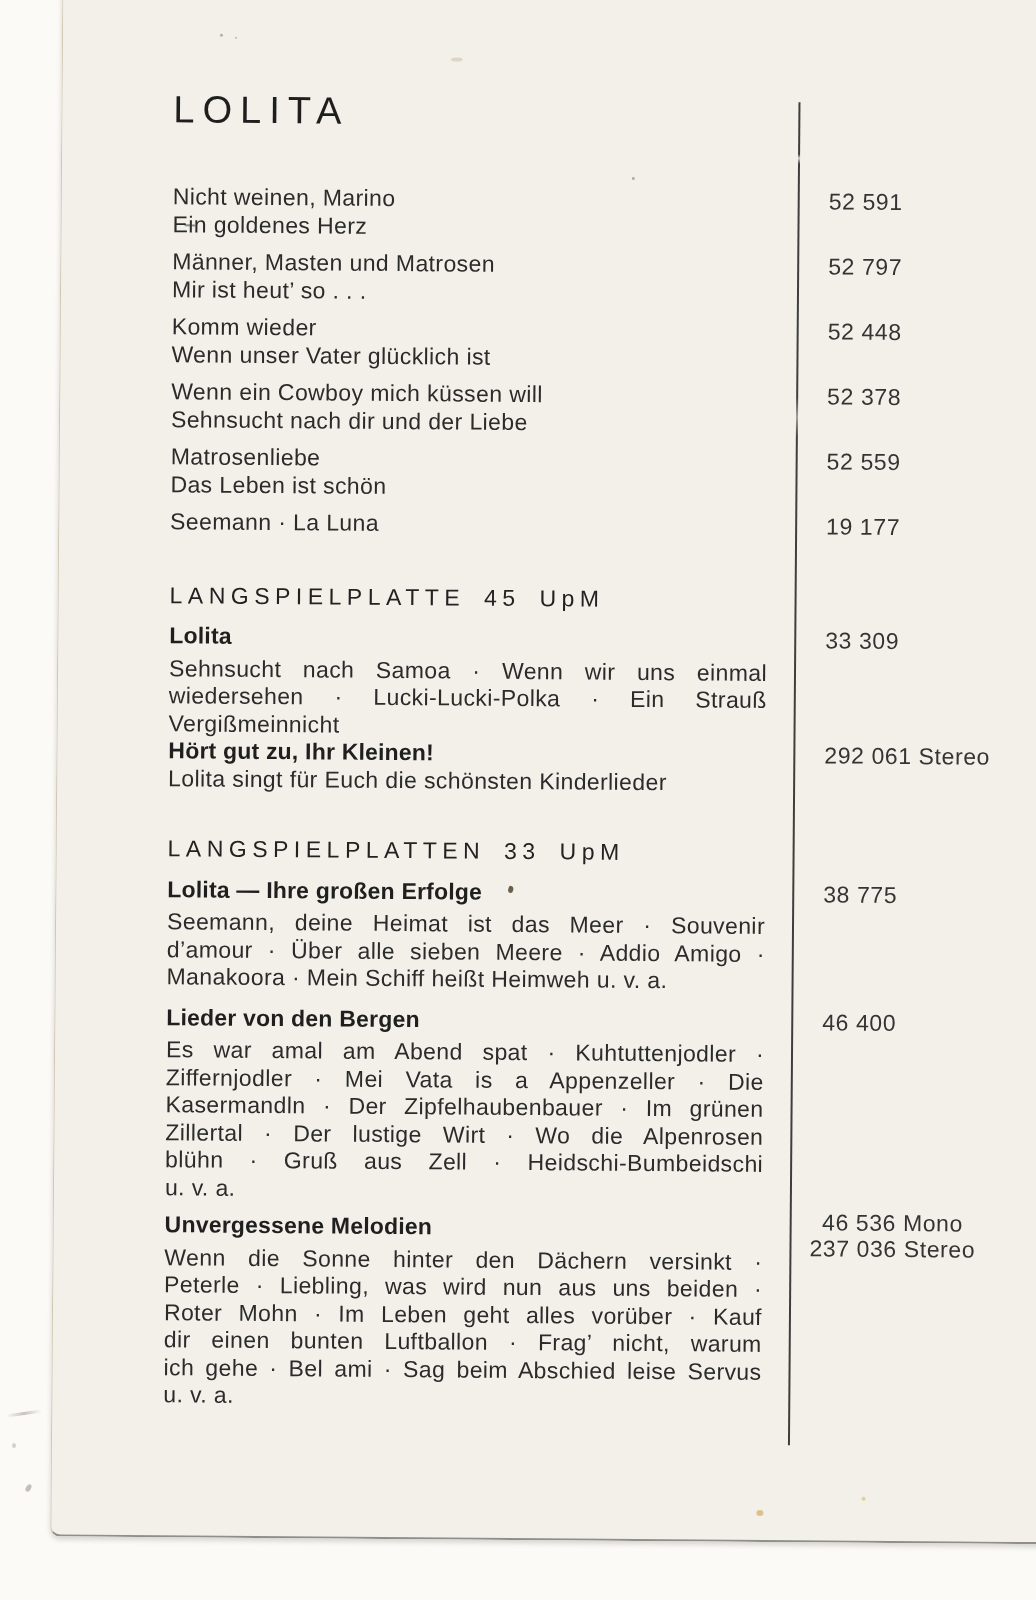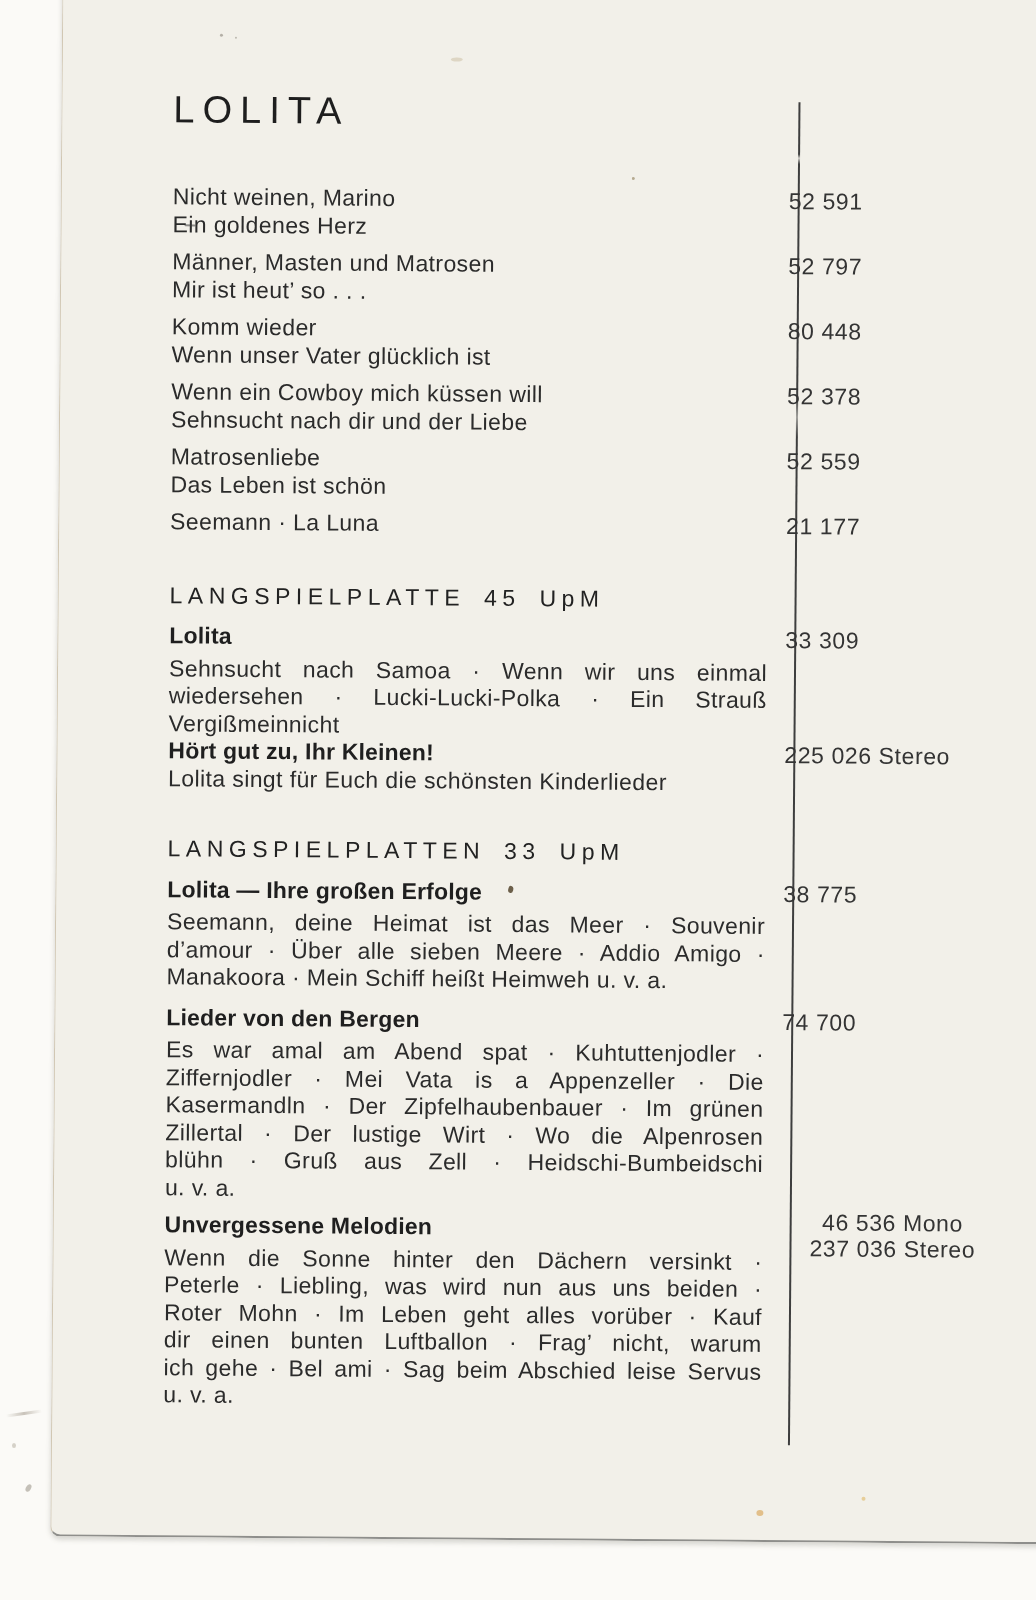--- a/index.html
+++ b/index.html
@@ -36,21 +36,21 @@
   }
   .artist {
     margin-top:92px; font-size:38px; line-height:40px;
     font-weight:400; letter-spacing:8px; color:#1e1e1e;
   }
   .singles { margin-top:54px; }
   .single { position:relative; margin-bottom:10px; }
   .single .line { display:block; }
 
   .catalog {
-    position:absolute; left:616px; top:0; white-space:nowrap;
+    position:absolute; left:656px; top:0; white-space:nowrap;
     color:#343434; letter-spacing:.6px;
   }
   .catalog--double { left:645px; top:-7px; line-height:26px; text-align:center; }
   .catalog--double .cl { display:block; }
 
   .heading {
     margin-top:46px; font-size:23px; line-height:27.5px; font-weight:400;
     letter-spacing:5.5px; word-spacing:7px; color:#222;
   }
   .heading--second { margin-top:43px; }
@@ -102,56 +102,56 @@
           <span class="catalog">52 591</span>
         </div>
         <div class="single">
           <span class="line">Männer, Masten und Matrosen</span>
           <span class="line">Mir ist heut’ so . . .</span>
           <span class="catalog">52 797</span>
         </div>
         <div class="single">
           <span class="line">Komm wieder</span>
           <span class="line">Wenn unser Vater glücklich ist</span>
-          <span class="catalog">80 448</span>
+          <span class="catalog">52 448</span>
         </div>
         <div class="single">
           <span class="line">Wenn ein Cowboy mich küssen will</span>
           <span class="line">Sehnsucht nach dir und der Liebe</span>
           <span class="catalog">52 378</span>
         </div>
         <div class="single">
           <span class="line">Matrosenliebe</span>
           <span class="line">Das Leben ist schön</span>
           <span class="catalog">52 559</span>
         </div>
         <div class="single">
           <span class="line">Seemann · La Luna</span>
-          <span class="catalog">21 177</span>
+          <span class="catalog">19 177</span>
         </div>
       </div>
 
       <h2 class="heading">LANGSPIELPLATTE 45 UpM</h2>
 
       <div class="album">
         <h3 class="album-title">Lolita</h3>
         <div class="tracks">
           <div class="tline">Sehnsucht nach Samoa · Wenn wir uns einmal</div>
           <div class="tline">wiedersehen · Lucki-Lucki-Polka · Ein Strauß</div>
           <div class="tline tline--end">Vergißmeinnicht</div>
         </div>
         <span class="catalog">33 309</span>
       </div>
 
       <div class="album album--flush">
         <h3 class="album-title">Hört gut zu, Ihr Kleinen!</h3>
         <div class="tracks">
           <div class="tline tline--end">Lolita singt für Euch die schönsten Kinderlieder</div>
         </div>
-        <span class="catalog">225 026 Stereo</span>
+        <span class="catalog">292 061 Stereo</span>
       </div>
 
       <h2 class="heading heading--second">LANGSPIELPLATTEN 33 UpM</h2>
 
       <div class="album">
         <h3 class="album-title">Lolita — Ihre großen Erfolge</h3>
         <div class="tracks">
           <div class="tline">Seemann, deine Heimat ist das Meer · Souvenir</div>
           <div class="tline">d’amour · Über alle sieben Meere · Addio Amigo ·</div>
           <div class="tline tline--end">Manakoora · Mein Schiff heißt Heimweh u. v. a.</div>
@@ -162,21 +162,21 @@
       <div class="album">
         <h3 class="album-title">Lieder von den Bergen</h3>
         <div class="tracks">
           <div class="tline">Es war amal am Abend spat · Kuhtuttenjodler ·</div>
           <div class="tline">Ziffernjodler · Mei Vata is a Appenzeller · Die</div>
           <div class="tline">Kasermandln · Der Zipfelhaubenbauer · Im grünen</div>
           <div class="tline">Zillertal · Der lustige Wirt · Wo die Alpenrosen</div>
           <div class="tline">blühn · Gruß aus Zell · Heidschi-Bumbeidschi</div>
           <div class="tline tline--end">u. v. a.</div>
         </div>
-        <span class="catalog">74 700</span>
+        <span class="catalog">46 400</span>
       </div>
 
       <div class="album album--m10">
         <h3 class="album-title">Unvergessene Melodien</h3>
         <div class="tracks">
           <div class="tline">Wenn die Sonne hinter den Dächern versinkt ·</div>
           <div class="tline">Peterle · Liebling, was wird nun aus uns beiden ·</div>
           <div class="tline">Roter Mohn · Im Leben geht alles vorüber · Kauf</div>
           <div class="tline">dir einen bunten Luftballon · Frag’ nicht, warum</div>
           <div class="tline">ich gehe · Bel ami · Sag beim Abschied leise Servus</div>

